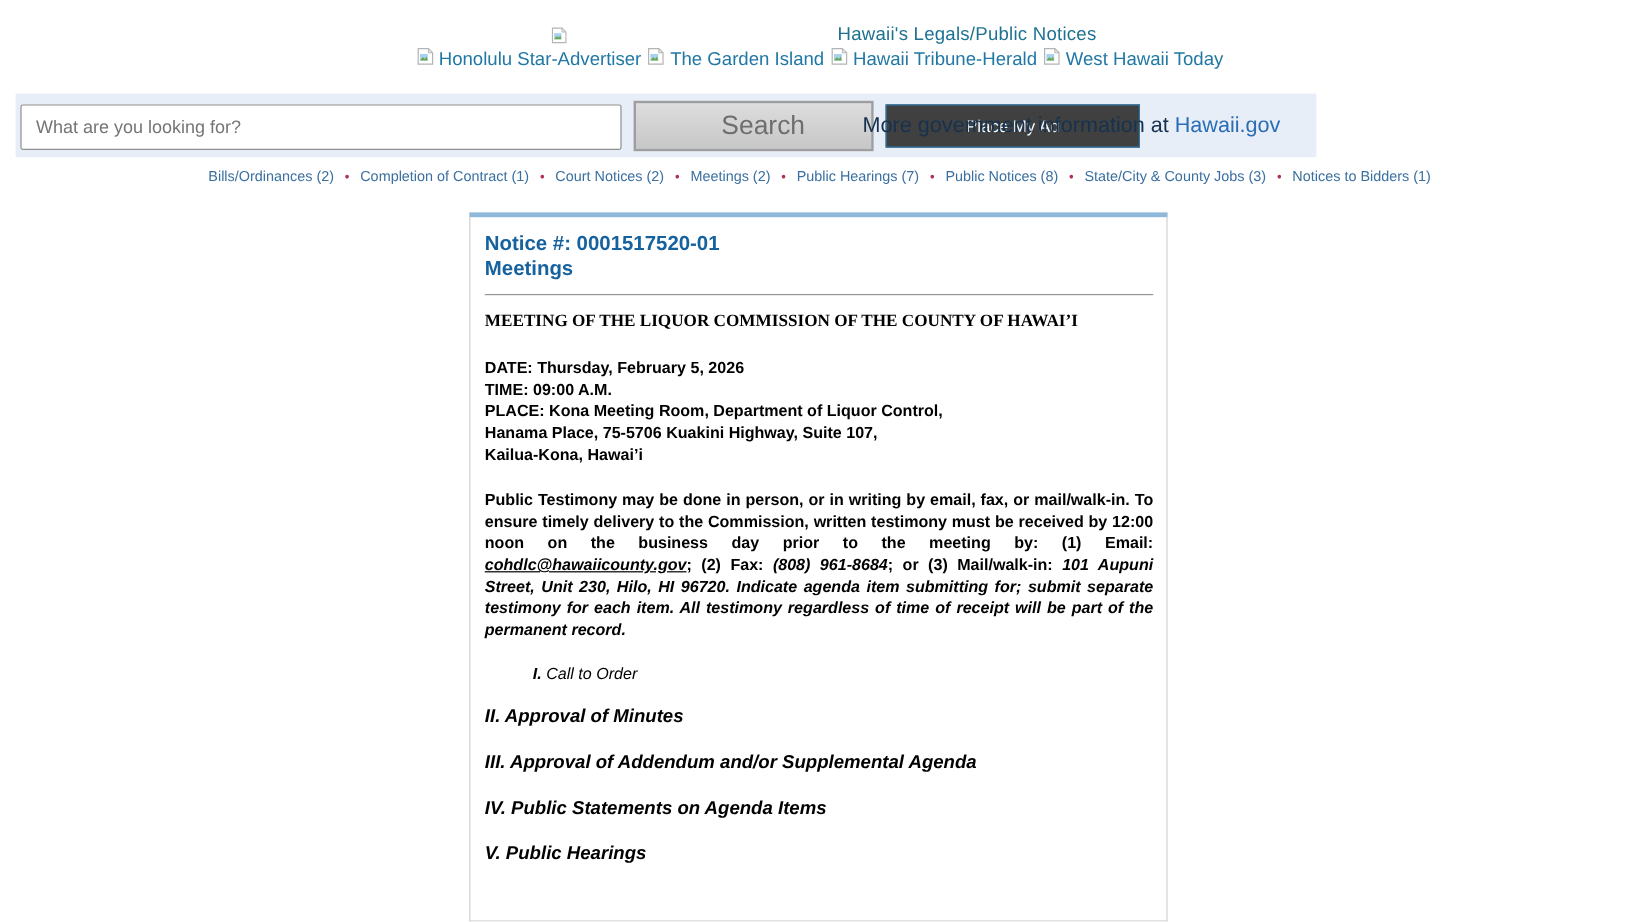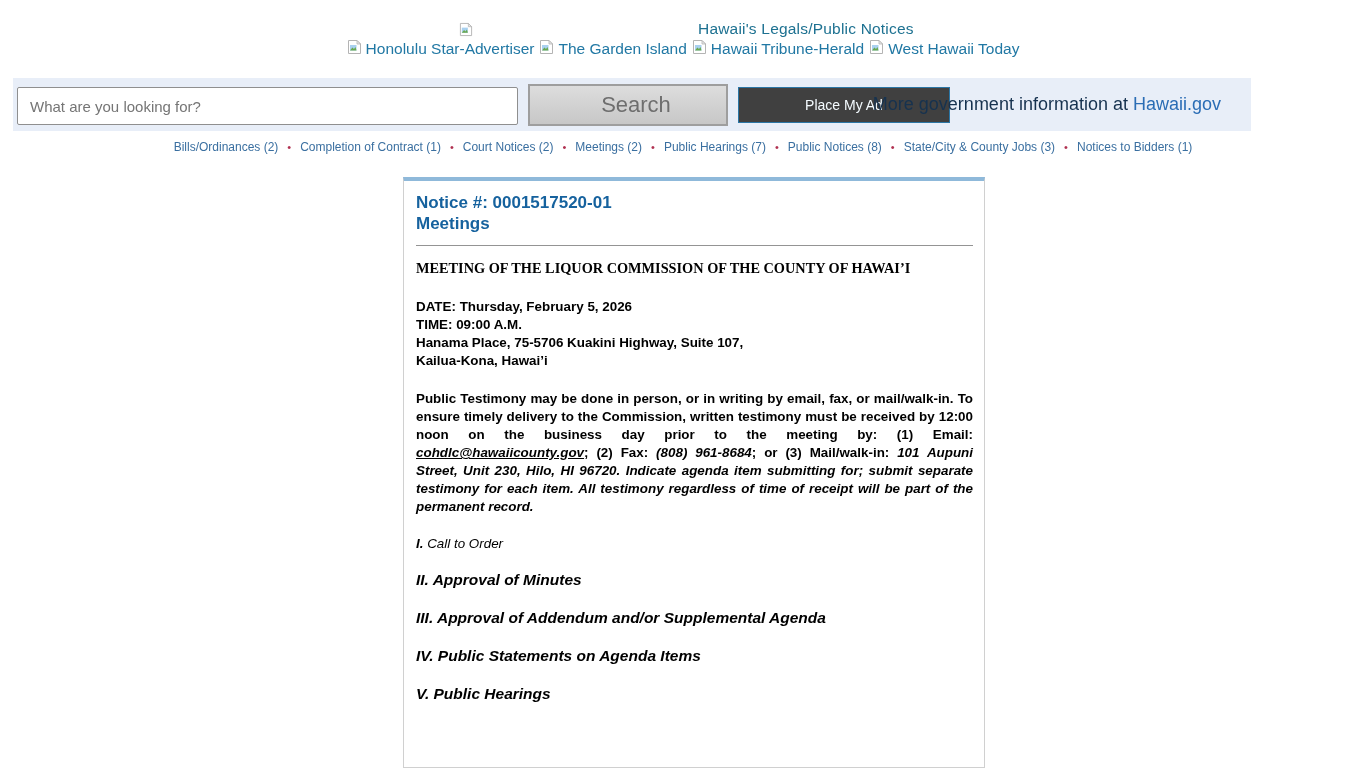--- a/index.html
+++ b/index.html
@@ -11,21 +11,21 @@
   .hdr-line1 { position:absolute; top:20px; left:0; width:100%; height:20px; }
   .hdr-logo-icon { position:absolute; left:459px; top:2px; }
   .site-title { position:absolute; left:698px; top:0; font-size:15.5px; color:#1d7191;
                 text-decoration:none; letter-spacing:.2px; }
   .hdr-line2 { position:absolute; top:39px; left:0; width:100%; display:flex;
                justify-content:center; align-items:center; gap:5px; }
   .paper-link { display:flex; align-items:center; gap:4px; color:#2178a4; font-size:15.5px;
                 text-decoration:none; cursor:pointer; }
 
   
-  .search-band { position:absolute; left:13px; top:78px; width:1238px; height:53px;
+  .search-band { position:absolute; left:13px; top:78px; width:1084px; height:53px;
                  background:#e8eef8; }
   .search-input { position:absolute; left:4px; top:9px; width:501px; height:38px;
                   border:1px solid #8f8f8f; border-radius:2px; background:#fff;
                   padding:0 12px; font-size:15px; color:#333; outline:none;
                   font-family:"Liberation Sans", sans-serif; }
   .search-input::placeholder { color:#757575; }
   .search-btn { position:absolute; left:515px; top:6px; width:200px; height:42px;
                 background:linear-gradient(#dddddd,#c7c7c7); border:2px solid #9e9e9e;
                 font-size:22px; color:#6e6e6e; cursor:pointer;
                 font-family:"Liberation Sans", sans-serif;padding-left:16px; }
@@ -35,35 +35,35 @@
   .gov-info { position:absolute; right:30px; top:16px; font-size:18px; color:#16324f; }
   .gov-info a { color:#2a6db5; text-decoration:none; cursor:pointer; }
 
   
   .cat-nav { position:absolute; top:140px; left:0; width:100%; text-align:center;
              font-size:12px; }
   .cat-nav a { color:#3a6fa0; text-decoration:none; cursor:pointer; }
   .cat-sep { color:#b03050; margin:0 9px; font-size:11px; }
 
   
-  .notice-card { position:absolute; left:403px; top:177px; width:582px; height:591px;
+  .notice-card { position:absolute; left:391px; top:177px; width:582px; height:591px;
                  background:#fff; border:1px solid #d0d0d0; border-top:4px solid #8fb9da; }
   .card-inner { padding:11px 11px 0 12px; color:#000; }
   .notice-heading { font-size:17px; font-weight:bold; color:#16629e; line-height:21px; }
   .card-hr { border:0; border-top:1px solid #949494; margin-top:11px; }
   .doc-title { margin-top:14px; text-align:left; font-family:"Liberation Serif", serif;
                font-weight:bold; font-size:14.3px; }
   .doc-details { margin-top:21px; font-weight:bold; font-size:13.4px; line-height:18px; }
   .doc-par { margin-top:20px; text-align:justify; font-weight:bold; font-size:13.4px;
              line-height:18px; }
   .it { font-style:italic; }
   .email-link { font-style:italic; text-decoration:underline; color:#000; cursor:pointer; }
   .agenda-head { margin-top:23px; text-align:center; font-weight:bold; font-style:italic;
                  font-size:13.4px; }
-  .agenda-i { margin-top:20px; font-size:13.4px; font-style:italic; }
+  .agenda-i { margin-top:20px; font-size:13.4px; font-style:italic;margin-left:40px; }
   .agenda-i b { font-weight:bold; }
   .agenda-item { margin-top:19px; font-weight:bold; font-style:italic; font-size:15.5px;
                  line-height:19px; }
   .broken-img { display:inline-block; flex:none; }
 </style>
 </head>
 <body>
 
 <div class="page">
 
@@ -141,20 +141,21 @@
     <div class="card-inner">
       <div class="notice-heading">Notice #: 0001517520-01</div>
       <div class="notice-heading">Meetings</div>
       <hr class="card-hr">
 
       <div class="doc-title">MEETING OF THE LIQUOR COMMISSION OF THE COUNTY OF HAWAI’I</div>
 
       <div class="doc-details">
         <div>DATE: Thursday, February 5, 2026</div>
         <div>TIME: 09:00 A.M.</div>
+        <div>PLACE: Kona Meeting Room, Department of Liquor Control,</div>
         <div>Hanama Place, 75-5706 Kuakini Highway, Suite 107,</div>
         <div>Kailua-Kona, Hawai’i</div>
       </div>
 
       <div class="doc-par"><span>Public Testimony may be done in person, or in writing by email, fax, or mail/walk-in. To ensure timely delivery to the Commission, written testimony must be received by 12:00 noon on the business day prior to the meeting by: (1) Email: </span><a class="email-link">cohdlc@hawaiicounty.gov</a><span>; (2) Fax: </span><span class="it">(808) 961-8684</span><span>; or (3) Mail/walk-in: </span><span class="it">101 Aupuni Street, Unit 230, Hilo, HI 96720.</span><span class="it"> Indicate agenda item submitting for; submit separate testimony for each item. All testimony regardless of time of receipt will be part of the permanent record.</span></div>
 
 
       <div class="agenda-i"><b>I.</b><span> Call to Order</span></div>
 
       <div class="agenda-item">II. Approval of Minutes</div>

